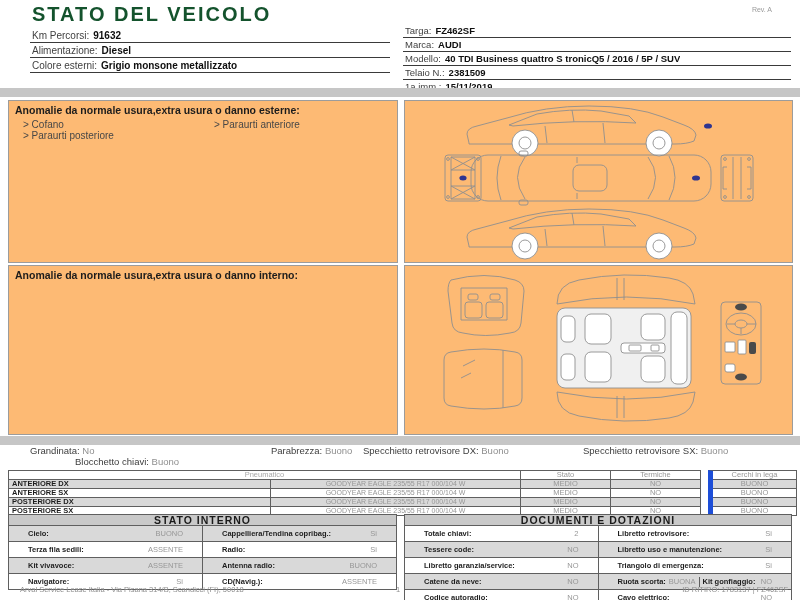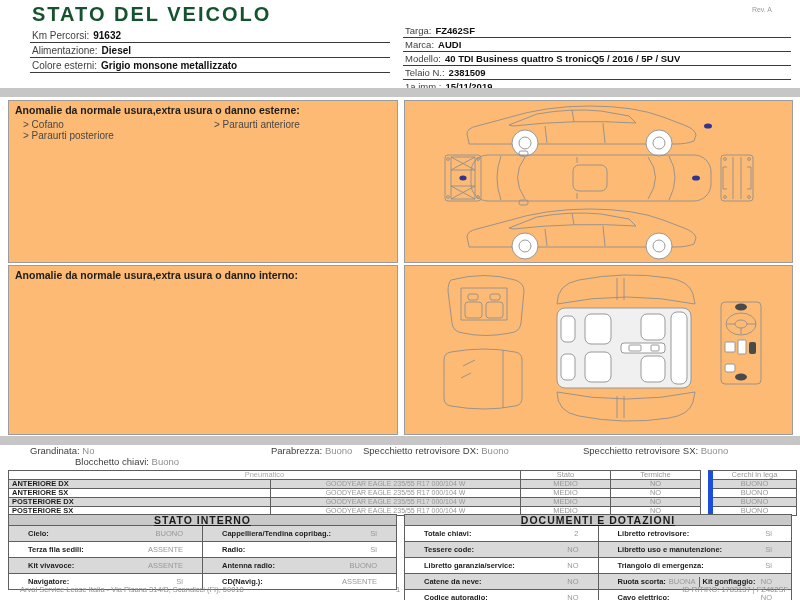--- a/index.html
+++ b/index.html
@@ -46,21 +46,21 @@
   .t-pos{width:262px;justify-content:flex-start;padding-left:3px;font-weight:bold;color:#1d1d1d;}
   .t-spec{width:250px;color:#979797;font-size:7px;}
   .t-sm{width:90px;color:#979797;}
   .t-cw{width:84px;color:#979797;}
   .stripe{background:#d9d9d9;}
 
   
   .mini{font-size:7.5px;line-height:8px;}
   .m-head{box-sizing:border-box;border:1px solid #5f5f5f;background:#c9c9c9;height:12px;
           display:flex;align-items:center;justify-content:center;font-size:10.5px;font-weight:bold;
-          letter-spacing:1px;color:#1a1a1a;text-decoration:underline;}
+          letter-spacing:1px;color:#1a1a1a;}
   .m-row{display:flex;border-left:1px solid #5f5f5f;}
   .m-cell{box-sizing:border-box;flex:1;display:flex;justify-content:space-between;align-items:center;
           padding:0 19px;border-right:1px solid #5f5f5f;border-bottom:1px solid #5f5f5f;height:16px;overflow:hidden;}
   .m-l{font-weight:bold;color:#1d1d1d;white-space:nowrap;}
   .m-v{color:#979797;white-space:nowrap;margin-left:3px;}
   .m-sub{display:flex;justify-content:space-between;flex:1;}
   .m-div{border-left:1px solid #5f5f5f;margin:0 3px;height:10px;}
   .t-stint{left:8px;top:514px;width:389px;}
   .t-doc{left:404px;top:514px;width:388px;}
 

